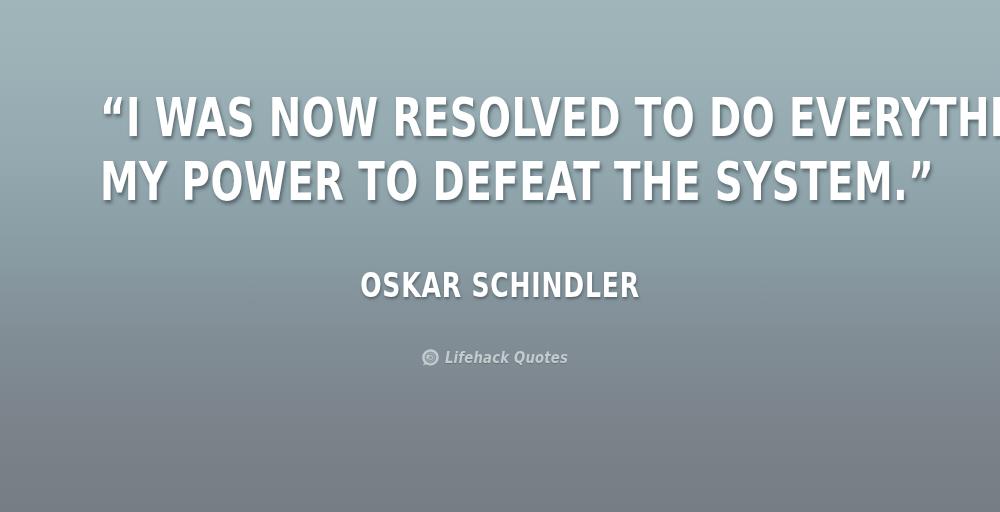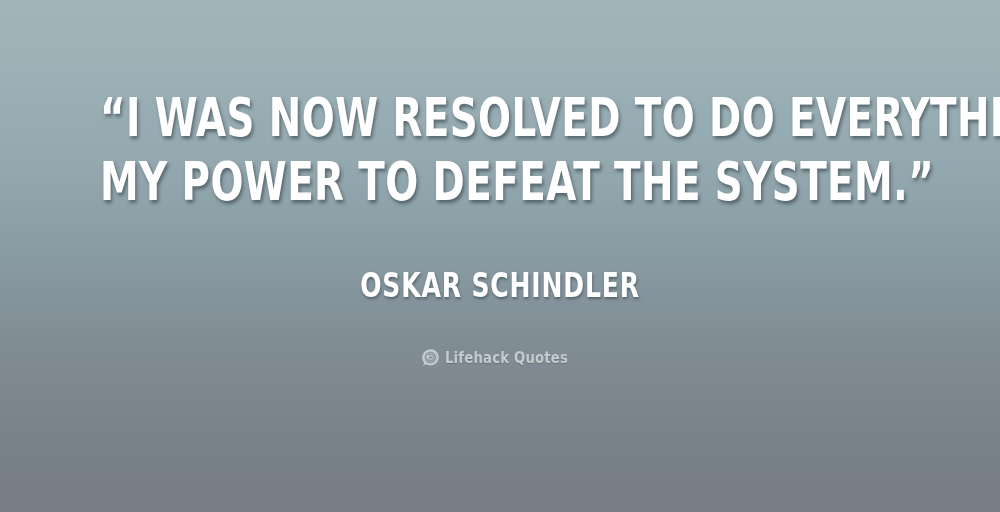--- a/index.html
+++ b/index.html
@@ -74,20 +74,21 @@
     text-shadow: 1px 2px 3px rgba(40, 52, 58, 0.5);
   }
 
   .footer-brand {
     margin-top: 44px;
     display: flex;
     align-items: center;
     justify-content: center;
     gap: 5px;
     opacity: 0.92;
+    font-style: italic;
   }
 
   .brand-mark {
     width: 19px;
     height: 19px;
     display: block;
     flex: 0 0 auto;
   }
 
   .brand-text {

